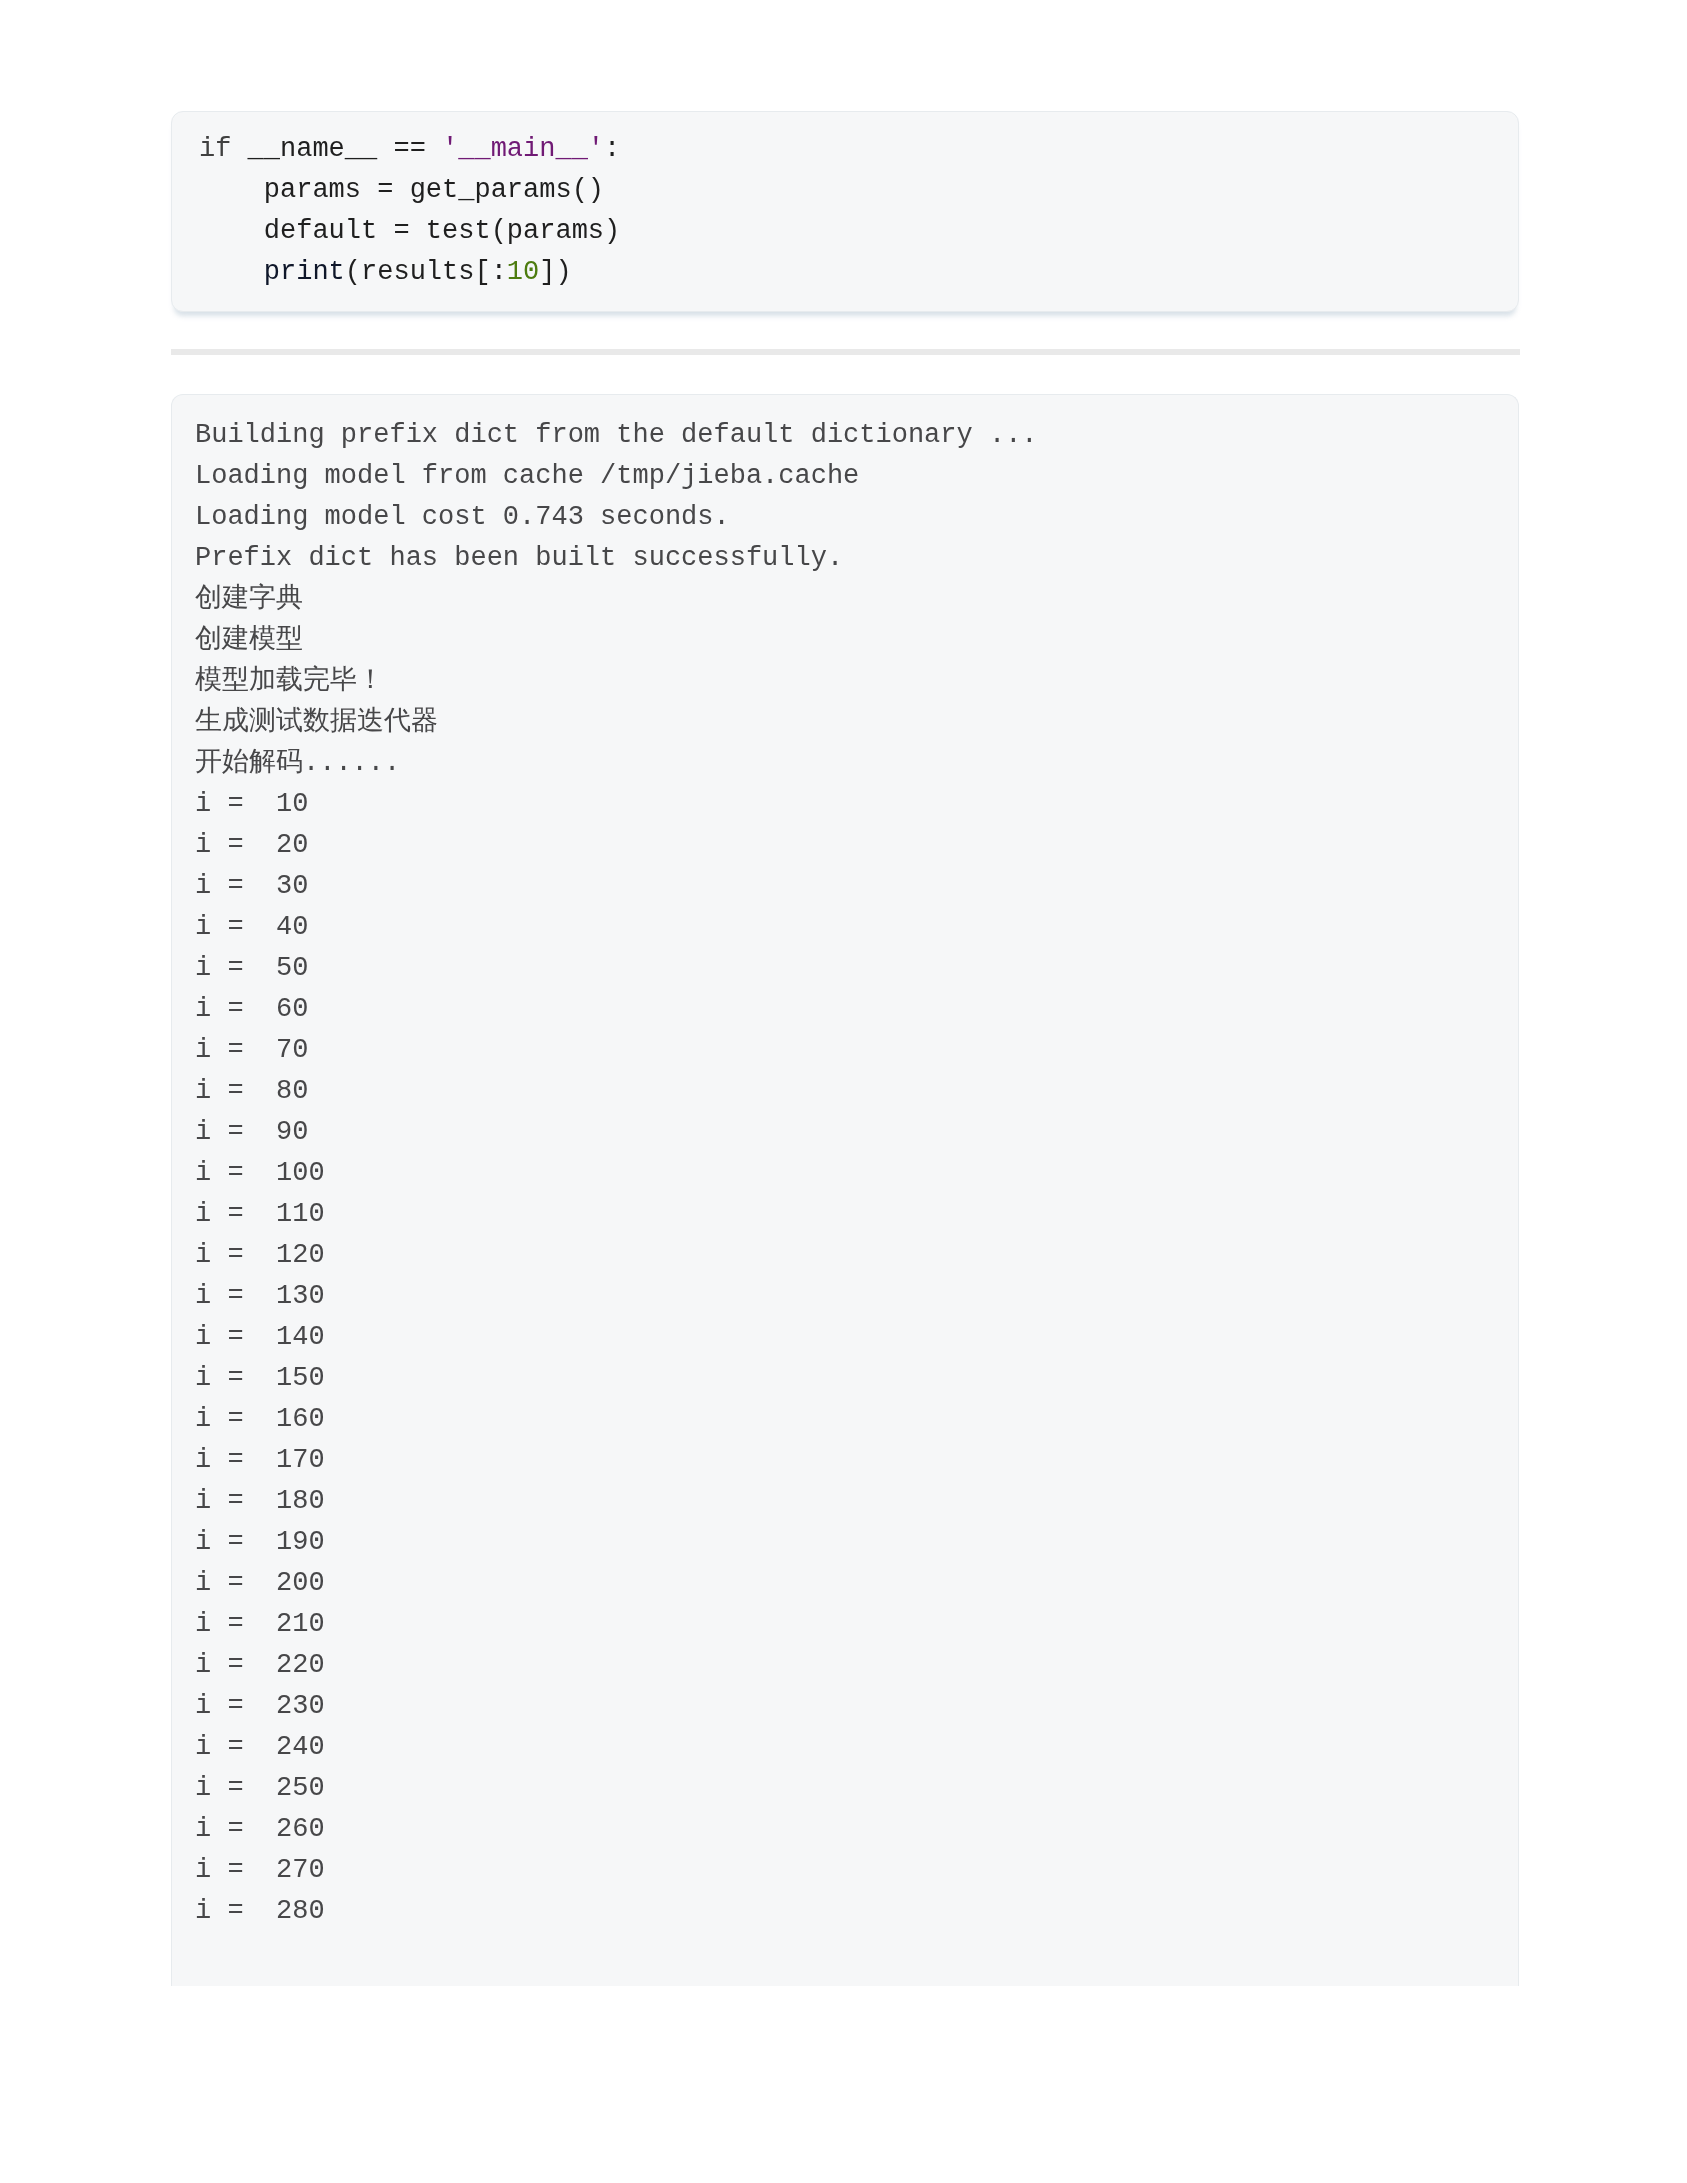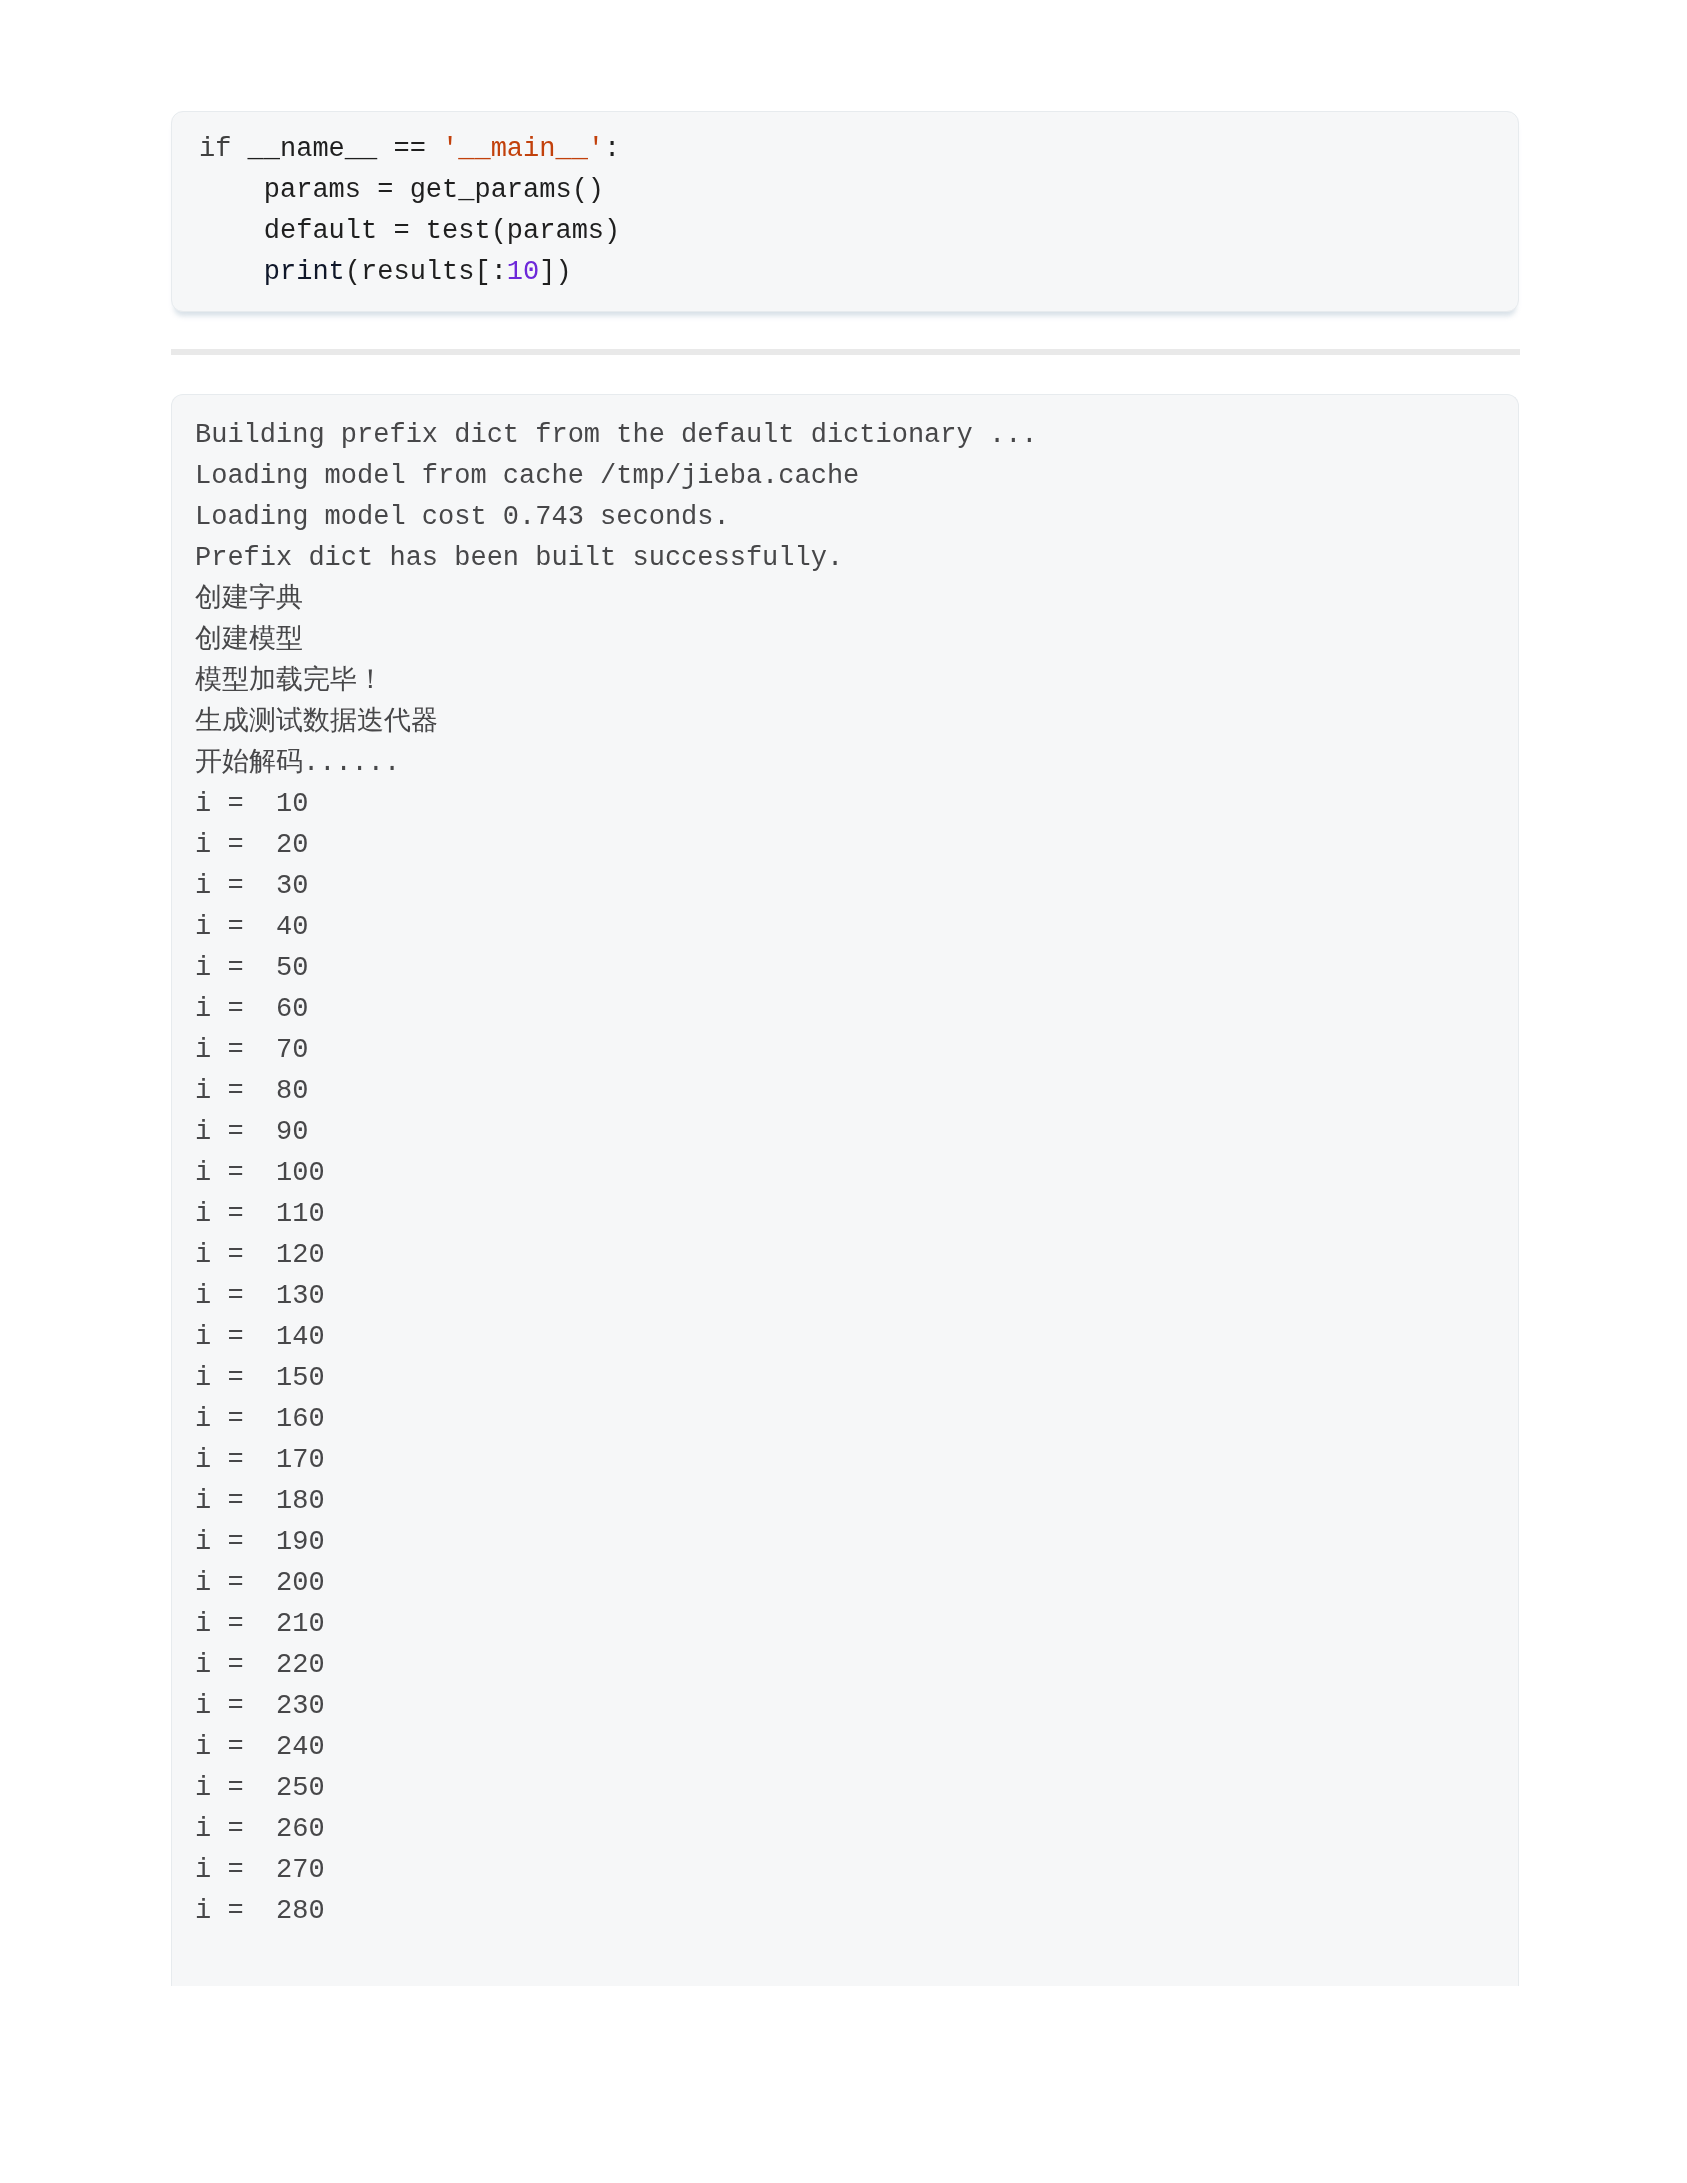--- a/index.html
+++ b/index.html
@@ -33,23 +33,23 @@
     margin: 0;
     font-family: "Liberation Mono", "DejaVu Sans Mono", monospace;
     font-size: 27px;
     line-height: 41px;
     white-space: pre;
   }
   #code-block pre {
     color: #1f1f1f;
   }
   .tok-kw  { color: #404040; }
-  .tok-str { color: #c2410c; }
+  .tok-str { color: #701a75; }
   .tok-fn  { color: #0f172a; }
-  .tok-num { color: #6d28d9; }
+  .tok-num { color: #4d7c0f; }
   .divider {
     margin-top: 37px;
     width: 1349px;
     height: 6px;
     background: #e9e9e9;
     border: none;
   }
   .bullet-row {
     margin-top: 30px;
     height: 41px;

